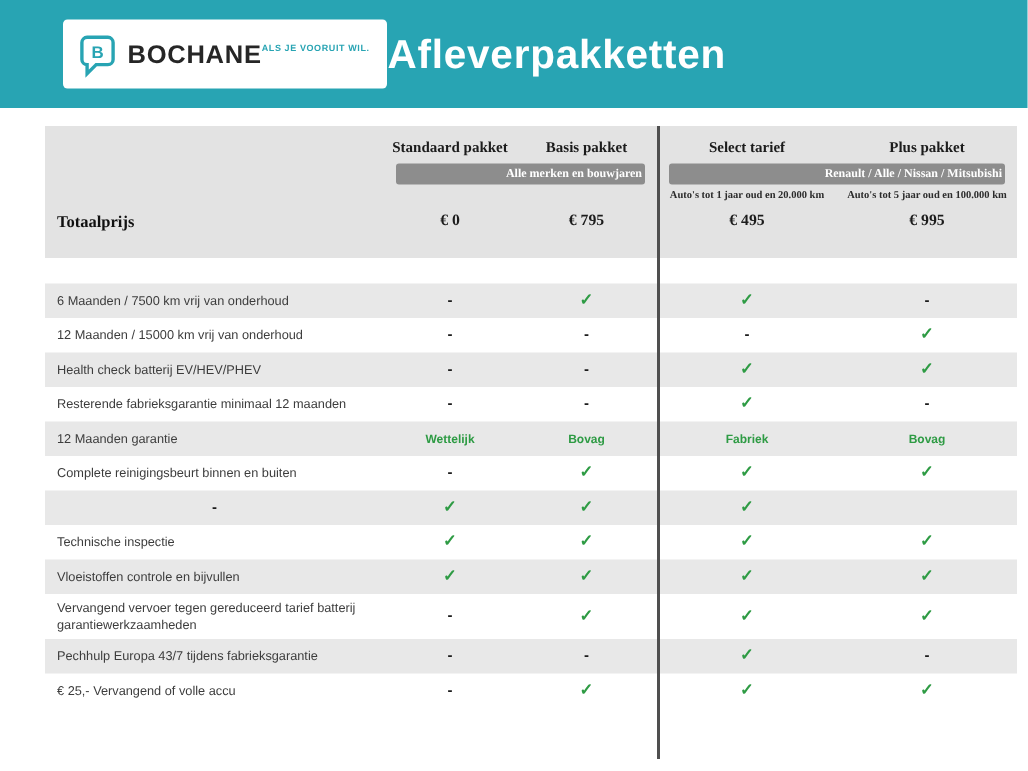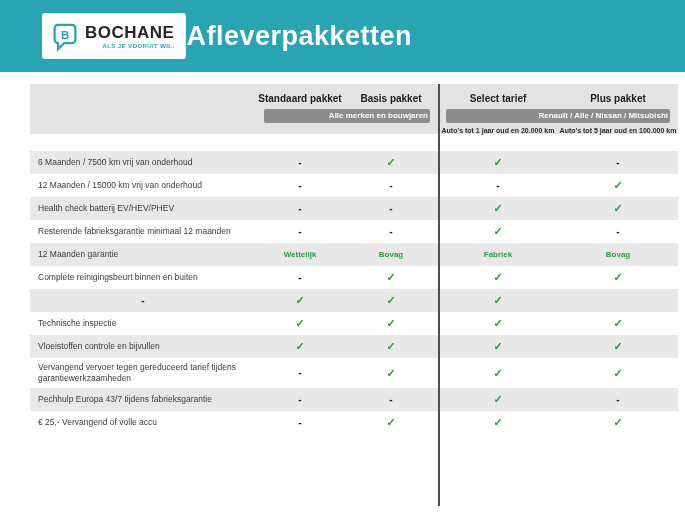--- a/index.html
+++ b/index.html
@@ -4,32 +4,32 @@
 <style>
   * { margin:0; padding:0; box-sizing:border-box; }
   html,body { width:685px; height:514px; }
   body { font-family:"Liberation Sans", sans-serif; background:#fff; overflow:hidden; }
   .page { position:relative; width:685px; height:514px; background:#fff; }
 
   
   .topbar { height:72px; background:var(--teal,#28a4b3); display:flex; align-items:center; }
   .logo-box { background:#fff; border-radius:3px; margin-left:42px; padding:6px 12px 5px 10px;
               display:flex; align-items:center; gap:7px; height:46px; }
-  .logo-text { display:flex; flex-direction:column; }
+  .logo-text { display:flex; flex-direction:row; }
   .logo-name { font-size:17px; font-weight:bold; color:#262626; letter-spacing:.5px; line-height:1; }
   .logo-tagline { font-size:6px; font-weight:bold; color:var(--teal,#28a4b3); letter-spacing:.4px;
                   text-align:right; margin-top:2px; }
   .page-title { flex:1; text-align:left; color:#fff; font-size:27px; font-weight:bold;
                 letter-spacing:.5px; margin-right:25px; }
 
   
   .content { position:relative; margin:12px 0 0 30px; width:648px; }
   .grid { display:grid; grid-template-columns:226px 88px 94px 120px 120px; align-items:center; }
 
-  .thead { background:var(--header-gray,#e3e3e3); padding:3px 0 0; }
+  .thead { background:var(--header-gray,#e3e3e3); padding:3px 0 14px;font-family:Liberation Serif, serif; }
   .col-head { font-size:10px; font-weight:bold; color:#1c1c1c; text-align:center; padding:6px 0 3px; }
   .badge-row { min-height:16px; }
   .badge { background:var(--badge-gray,#8d8d8d); color:#fff; font-size:8px; font-weight:bold;
            text-align:right; padding:3px 2px; border-radius:2px; margin:2px 8px 0; line-height:1; }
   .badge-left  { grid-column:2/4; }
   .badge-right { grid-column:4/6; }
   .subnote-row { min-height:11px; }
   .subnote { font-size:7px; font-weight:bold; color:#2b2b2b; text-align:center; padding-top:3px; line-height:1; }
   .subnote-select { grid-column:4; }
   .subnote-plus   { grid-column:5; }
@@ -79,20 +79,27 @@
         <div class="col-head">Plus pakket</div>
       </div>
       <div class="grid badge-row">
         <div class="badge badge-left">Alle merken en bouwjaren</div>
         <div class="badge badge-right">Renault / Alle / Nissan / Mitsubishi</div>
       </div>
       <div class="grid subnote-row">
         <div class="subnote subnote-select">Auto's tot 1 jaar oud en 20.000 km</div>
         <div class="subnote subnote-plus">Auto's tot 5 jaar oud en 100.000 km</div>
       </div>
+      <div class="grid price-row">
+        <div class="price-label">Totaalprijs</div>
+        <div class="price">€ 0</div>
+        <div class="price">€ 795</div>
+        <div class="price">€ 495</div>
+        <div class="price">€ 995</div>
+      </div>
     </section>
 
     <section class="tbody">
 
 
       <div class="grid row">
         <div class="row-label">6 Maanden / 7500 km vrij van onderhoud</div>
         <div class="cell cell-dash">-</div>
         <div class="cell cell-check">✓</div>
         <div class="cell cell-check">✓</div>
@@ -156,21 +163,21 @@
 
       <div class="grid row">
         <div class="row-label">Vloeistoffen controle en bijvullen</div>
         <div class="cell cell-check">✓</div>
         <div class="cell cell-check">✓</div>
         <div class="cell cell-check">✓</div>
         <div class="cell cell-check">✓</div>
       </div>
 
       <div class="grid row">
-        <div class="row-label">Vervangend vervoer tegen gereduceerd tarief tijdens garantiewerkzaamheden</div>
+        <div class="row-label">Vervangend vervoer tegen gereduceerd tarief batterij garantiewerkzaamheden</div>
         <div class="cell cell-dash">-</div>
         <div class="cell cell-check">✓</div>
         <div class="cell cell-check">✓</div>
         <div class="cell cell-check">✓</div>
       </div>
 
       <div class="grid row">
         <div class="row-label">Pechhulp Europa 43/7 tijdens fabrieksgarantie</div>
         <div class="cell cell-dash">-</div>
         <div class="cell cell-dash">-</div>

